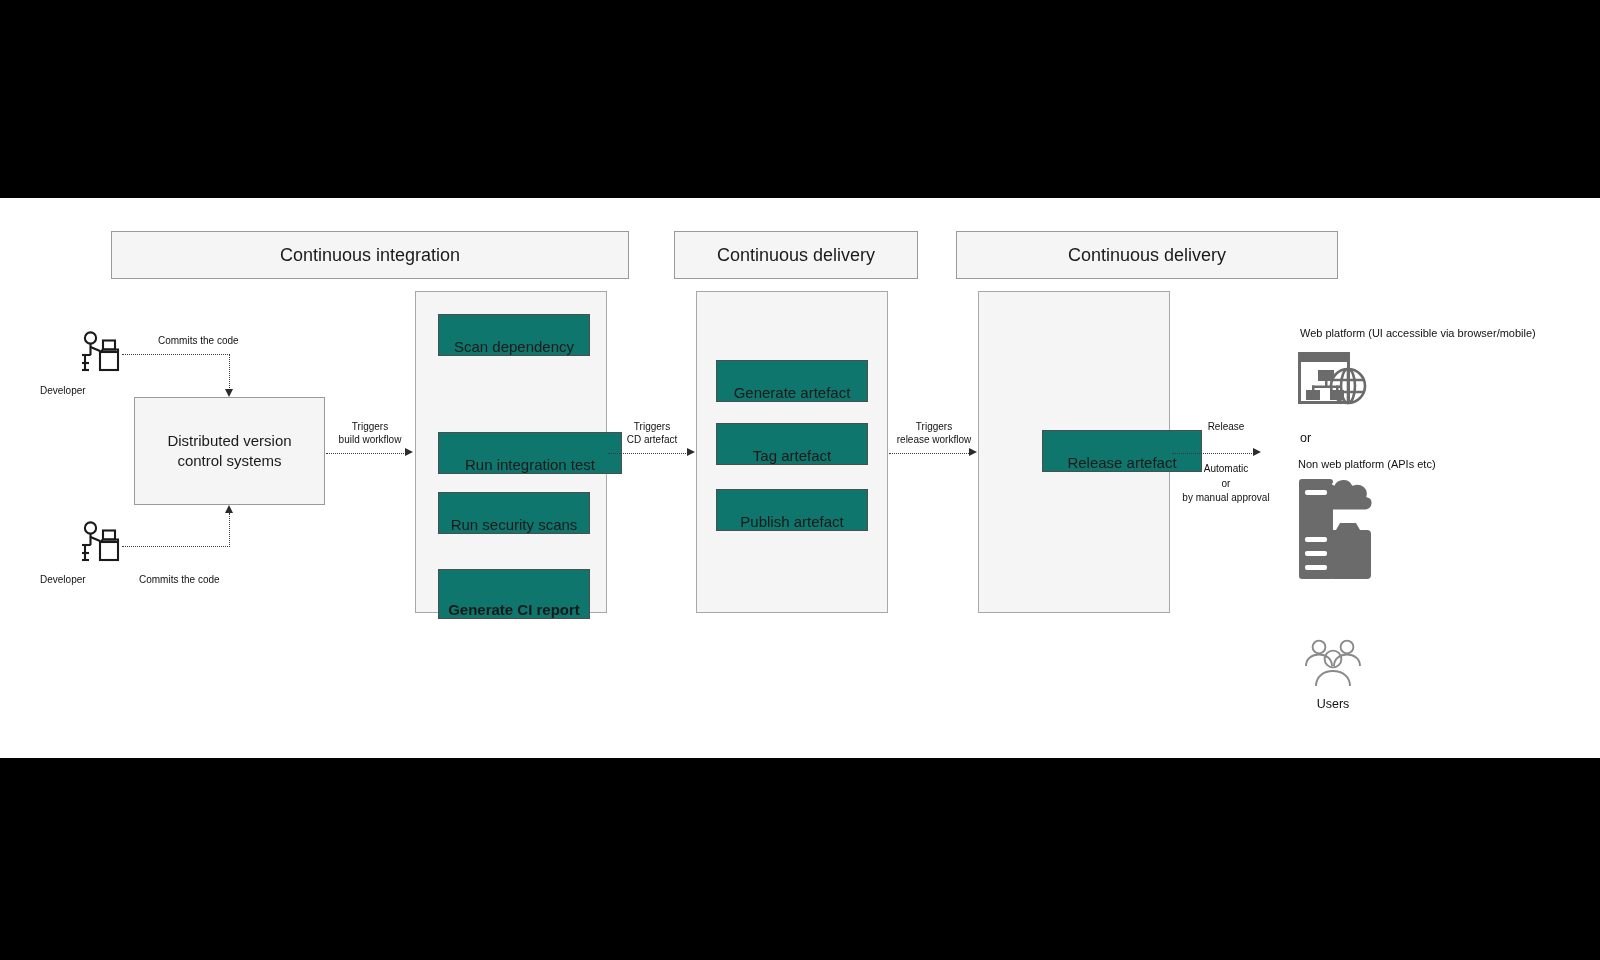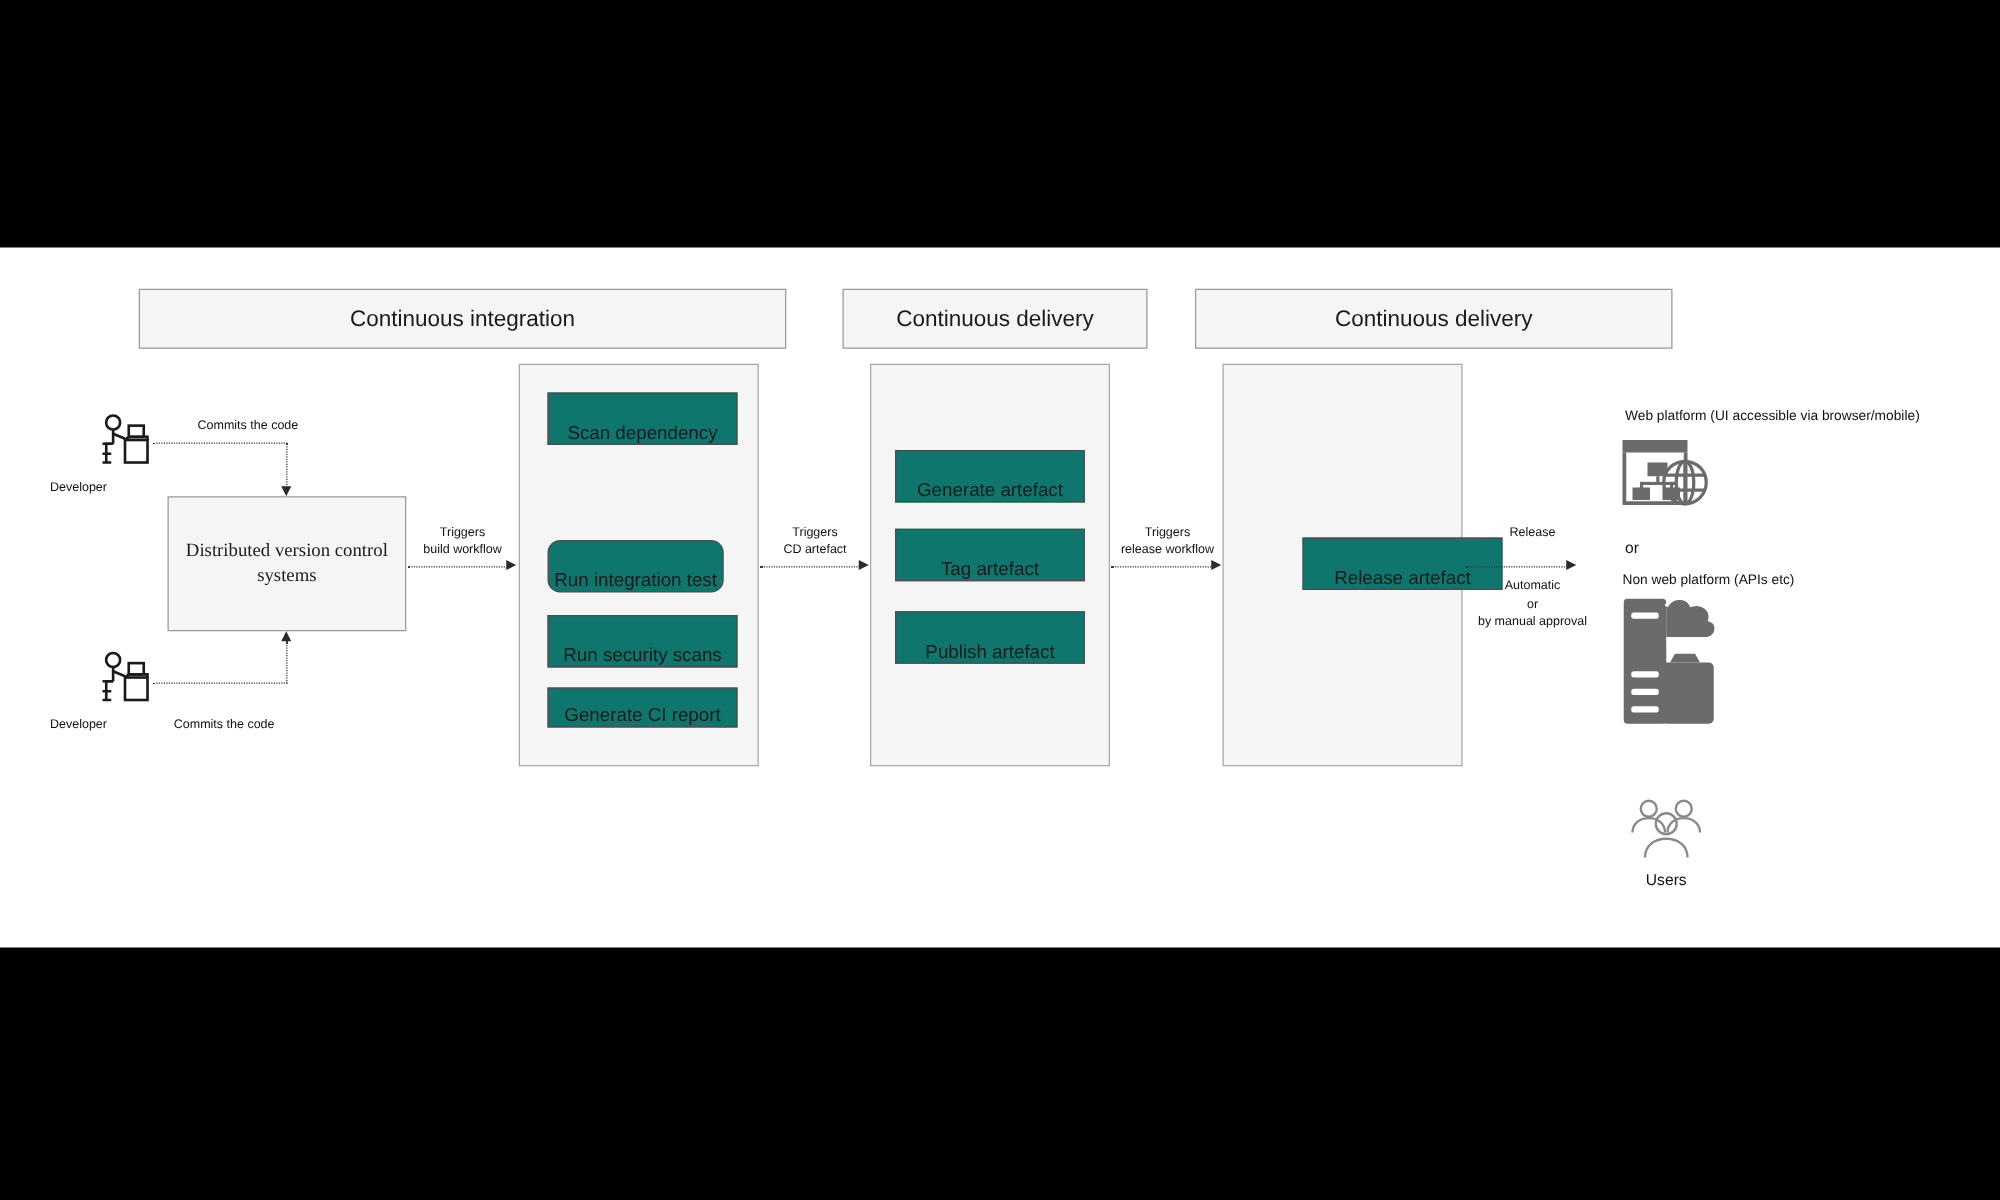--- a/index.html
+++ b/index.html
@@ -32,21 +32,20 @@
     background:#0f766e;border:1.5px solid #4d4d4d;
     display:flex;align-items:flex-end;justify-content:center;
     font-size:15px;color:#1a1a1a;text-align:center;
   }
   
   .vcs-box{
     background:#f5f5f5;border:1px solid #9a9a9a;
     display:flex;align-items:center;justify-content:center;
     font-size:15px;color:#1a1a1a;text-align:center;line-height:1.35;
     padding:4px 10px;
-    font-family:Liberation Serif, serif;
   }
   
   .lbl{font-size:10px;color:#111;line-height:1.3;white-space:nowrap;}
   .lbl-c{text-align:center;}
   .lbl-13{font-size:12.5px;}
   .lbl-sm{font-size:11px;}
 
   
   .hline{border-top:1.6px dotted #3a3a3a;height:0;}
   .vline{border-left:1.6px dotted #3a3a3a;width:0;}
@@ -88,27 +87,27 @@
 
     <div class="abs phase-panel" style="left:415px;top:93px;width:192px;height:322px;"></div>
 
     <div class="abs phase-panel" style="left:696px;top:93px;width:192px;height:322px;"></div>
 
     <div class="abs phase-panel" style="left:978px;top:93px;width:192px;height:322px;"></div>
 
     <div class="abs step-box" style="left:438px;top:116px;width:152px;height:42px;">
       <span>Scan dependency</span>
     </div>
-    <div class="abs step-box" style="left:438px;top:234px;width:141px;height:42px;border-radius:10px;">
+    <div class="abs step-box" style="left:438px;top:234px;width:184px;height:42px;">
       <span>Run integration test</span>
     </div>
     <div class="abs step-box" style="left:438px;top:294px;width:152px;height:42px;">
       <span>Run security scans</span>
     </div>
-    <div class="abs step-box" style="left:438px;top:352px;width:152px;height:32px;">
+    <div class="abs step-box" style="left:438px;top:371px;width:152px;height:50px;font-weight:bold;">
       <span>Generate CI report</span>
     </div>
 
     <div class="abs step-box" style="left:716px;top:162px;width:152px;height:42px;">
       <span>Generate artefact</span>
     </div>
     <div class="abs step-box" style="left:716px;top:225px;width:152px;height:42px;">
       <span>Tag artefact</span>
     </div>
     <div class="abs step-box" style="left:716px;top:291px;width:152px;height:42px;">

